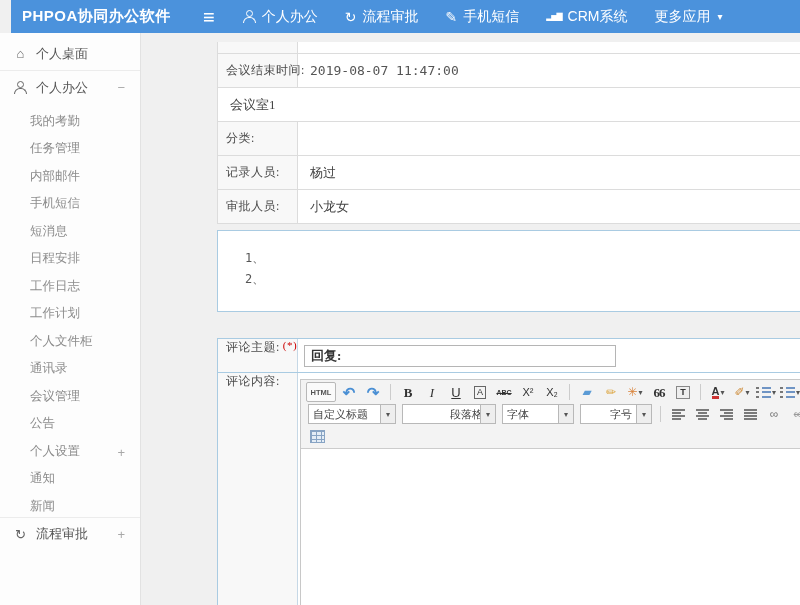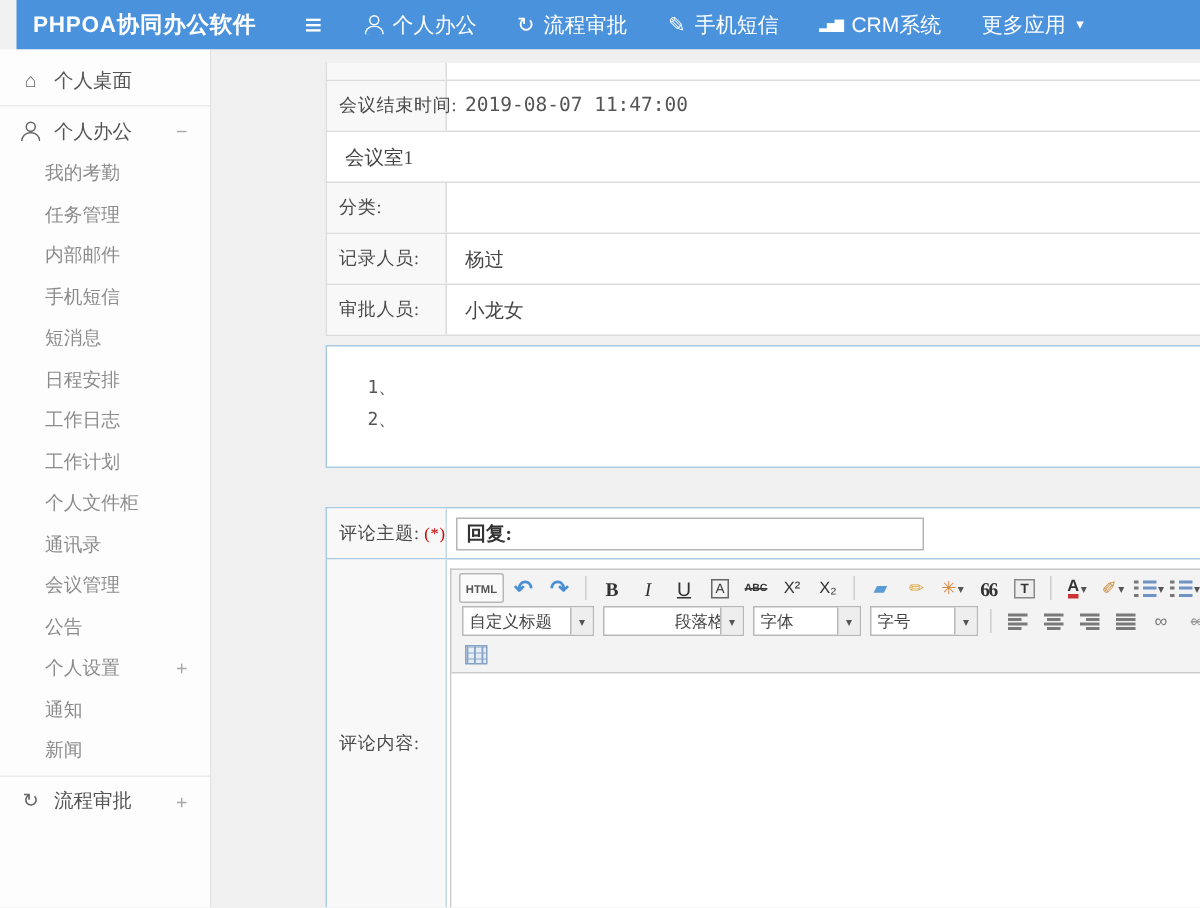--- a/index.html
+++ b/index.html
@@ -18,21 +18,21 @@
   .nav-caret { font-size:10px; margin-left:7px; }
 
   .person-shape { width:13px; height:13px; position:relative; display:inline-block; }
   .person-shape::before { content:""; position:absolute; top:0; left:3px; width:5px; height:5px; border:1.4px solid currentColor; border-radius:50%; }
   .person-shape::after { content:""; position:absolute; bottom:0; left:0; width:11px; height:5px; border:1.4px solid currentColor; border-bottom:none; border-radius:6px 6px 0 0; }
 
   
   .sidebar { position:absolute; top:33px; left:0; bottom:0; width:141px; background:#fdfdfd; border-right:1px solid #e2e2e2; padding-top:6px; }
   .side-item { display:flex; align-items:center; cursor:pointer; }
   .side-item.top { height:29px; padding:0 15px 0 12px; color:#555; font-size:13px; }
-  .side-item.sub { height:27.5px; padding:0 15px 0 30px; color:#8c8c8c; font-size:12.5px; }
+  .side-item.sub { height:27.5px; padding:0 15px 0 30px; color:#8c8c8c; font-size:12.5px;align-items:flex-end; }
   .s-icon { width:17px; margin-right:7px; color:#666; font-size:13px; text-align:center; flex:none; }
   .s-icon.person-shape { width:13px; margin-left:2px; margin-right:9px; }
   .side-toggle { margin-left:auto; color:#a8a8a8; font-size:13px; }
   .side-divider { height:1px; background:#ececec; margin:2px 0; }
 
   
   .main { position:absolute; top:33px; left:141px; right:0; bottom:0; background:#f0f0f0; padding:9px 0 0 76px; overflow:hidden; }
 
   
   .t1 { width:620px; background:#fff; border-left:1px solid #dcdcdc; }
@@ -43,21 +43,21 @@
   .t1-value.mono { font-family:"DejaVu Sans Mono",monospace; font-size:13px; color:#555; }
 
   .content-box { width:620px; height:82px; margin-top:6px; background:#fff; border:1px solid #a9cbe2; padding:17px 0 0 27px; }
   .content-line { font-size:12px; color:#555; line-height:21px; font-family:"DejaVu Sans Mono",monospace; }
 
   
   .t2 { width:620px; margin-top:26px; background:#fff; border:1px solid #a9cbe2; border-right:none; }
   .t2-row { display:flex; }
   .t2-row.subject { height:34px; border-bottom:1px solid #a9cbe2; }
   .t2-row.content { min-height:244px; }
-  .t2-label { width:80px; flex:none; background:#f8f8f8; border-right:1px solid #c6d8e6; display:flex; align-items:center; padding-left:8px; font-family:"Liberation Serif",serif; font-size:12px; color:#4a4a4a; letter-spacing:.5px; white-space:nowrap; }
+  .t2-label { width:80px; flex:none; background:#f8f8f8; border-right:1px solid #c6d8e6; display:flex; align-items:flex-start; padding-left:8px; font-family:"Liberation Serif",serif; font-size:12px; color:#4a4a4a; letter-spacing:.5px; white-space:nowrap; }
   .req { color:#cc0000; margin-left:3px; font-size:11px; }
   .t2-field { flex:1; }
   .subject-input { margin:6px 0 0 6px; width:312px; height:22px; border:1px solid #b5b5b5; padding:0 6px; font-family:"Liberation Serif",serif; font-weight:bold; font-size:13px; color:#333; background:#fff; outline:none; }
 
   
   .editor { margin:6px 0 0 2px; border:1px solid #c8c8c8; border-right:none; background:#f3f3f3; }
   .tb-row { display:flex; align-items:center; flex-wrap:nowrap; padding:2px 4px; height:24px; }
   .tb-row + .tb-row { height:22px; padding-top:0; }
   .tb-btn { display:flex; align-items:center; justify-content:center; min-width:22px; height:20px; margin:0 1px; border:none; background:transparent; cursor:pointer; padding:0 1px; }
   .tb-btn.html-src { min-width:30px; border:1px solid #b8b8b8; border-radius:2px; background:#fafafa; font-size:7.5px; font-weight:bold; color:#555; }
@@ -310,21 +310,21 @@
                 <span class="car">▾</span>
               </div>
               <div class="ed-select" style="width: 94px; padding-left: 43px;">
                 <span class="txt">段落格式</span>
                 <span class="car">▾</span>
               </div>
               <div class="ed-select" style="width: 72px;">
                 <span class="txt">字体</span>
                 <span class="car">▾</span>
               </div>
-              <div class="ed-select" style="width: 72px;">
+              <div class="ed-select" style="width: 72px; text-align: right;">
                 <span class="txt">字号</span>
                 <span class="car">▾</span>
               </div>
               <span class="tb-sep"></span>
               <button class="tb-btn">
                 <span class="shape shape-align-left"></span>
               </button>
               <button class="tb-btn">
                 <span class="shape shape-align-center"></span>
               </button>

